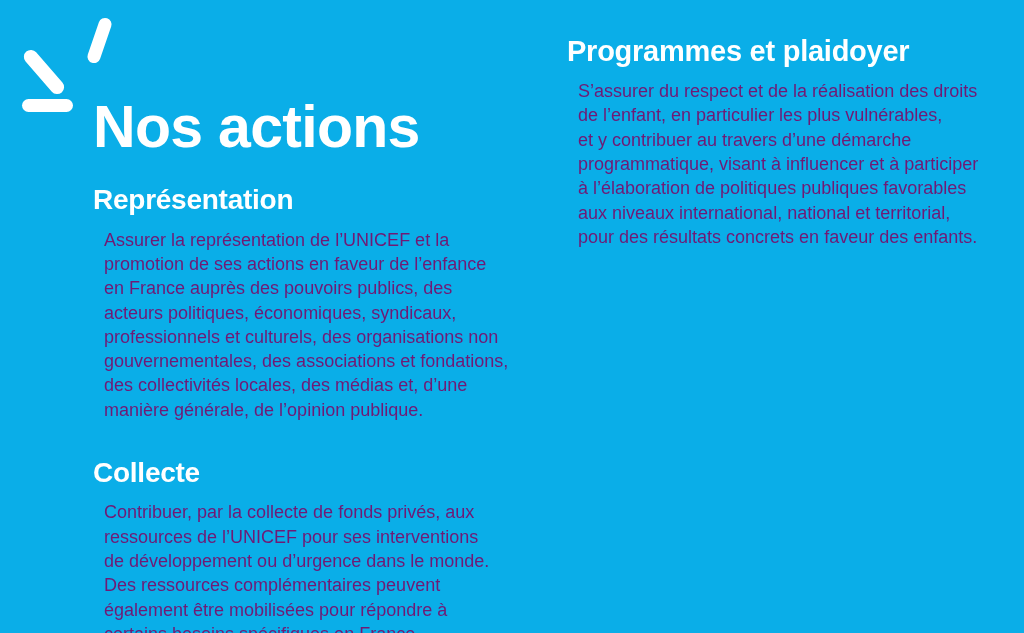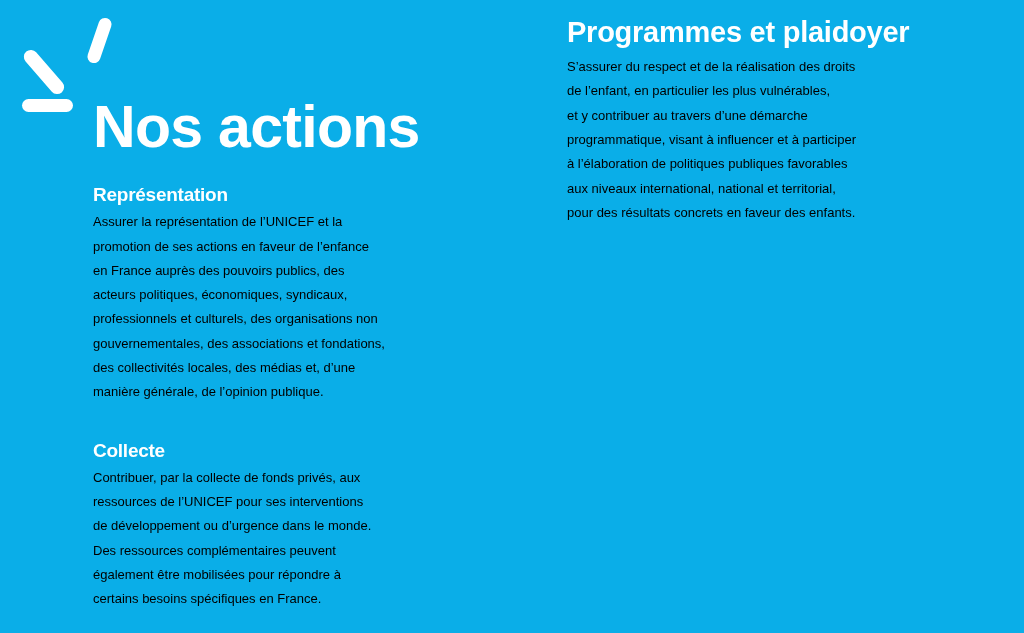--- a/index.html
+++ b/index.html
@@ -65,21 +65,21 @@
     top: 0;
     color: #ffffff;
   }
   .col-left {
     left: 93px;
     top: 85px;
     width: 450px;
   }
   .col-right {
     left: 567px;
-    top: 16px;
+    top: 35px;
     width: 452px;
   }
 
   
   .main-title {
     font-size: 59px;
     font-weight: 700;
     line-height: 1.02;
     letter-spacing: -0.7px;
     color: #ffffff;
@@ -88,33 +88,33 @@
   }
 
   
   .section {
     margin: 0 0 30px 0;
   }
   .section:last-child {
     margin-bottom: 0;
   }
   .section-heading {
-    font-size: 19px;
+    font-size: 28px;
     font-weight: 700;
     line-height: 1.16;
     letter-spacing: -0.25px;
     color: #ffffff;
     margin: 0 0 4px 0;
   }
   .section-body {
-    font-size: 13px;
+    font-size: 18px;
     font-weight: 400;
     line-height: 24.3px;
-    color: #000000;
-    margin: 0;
+    color: #701a75;
+    margin: 11px;
     white-space: pre-line;
   }
 
   
   .col-right .section {
     margin-bottom: 34px;
   }
   .col-right .section-heading {
     font-size: 29px;
     line-height: 1.14;

